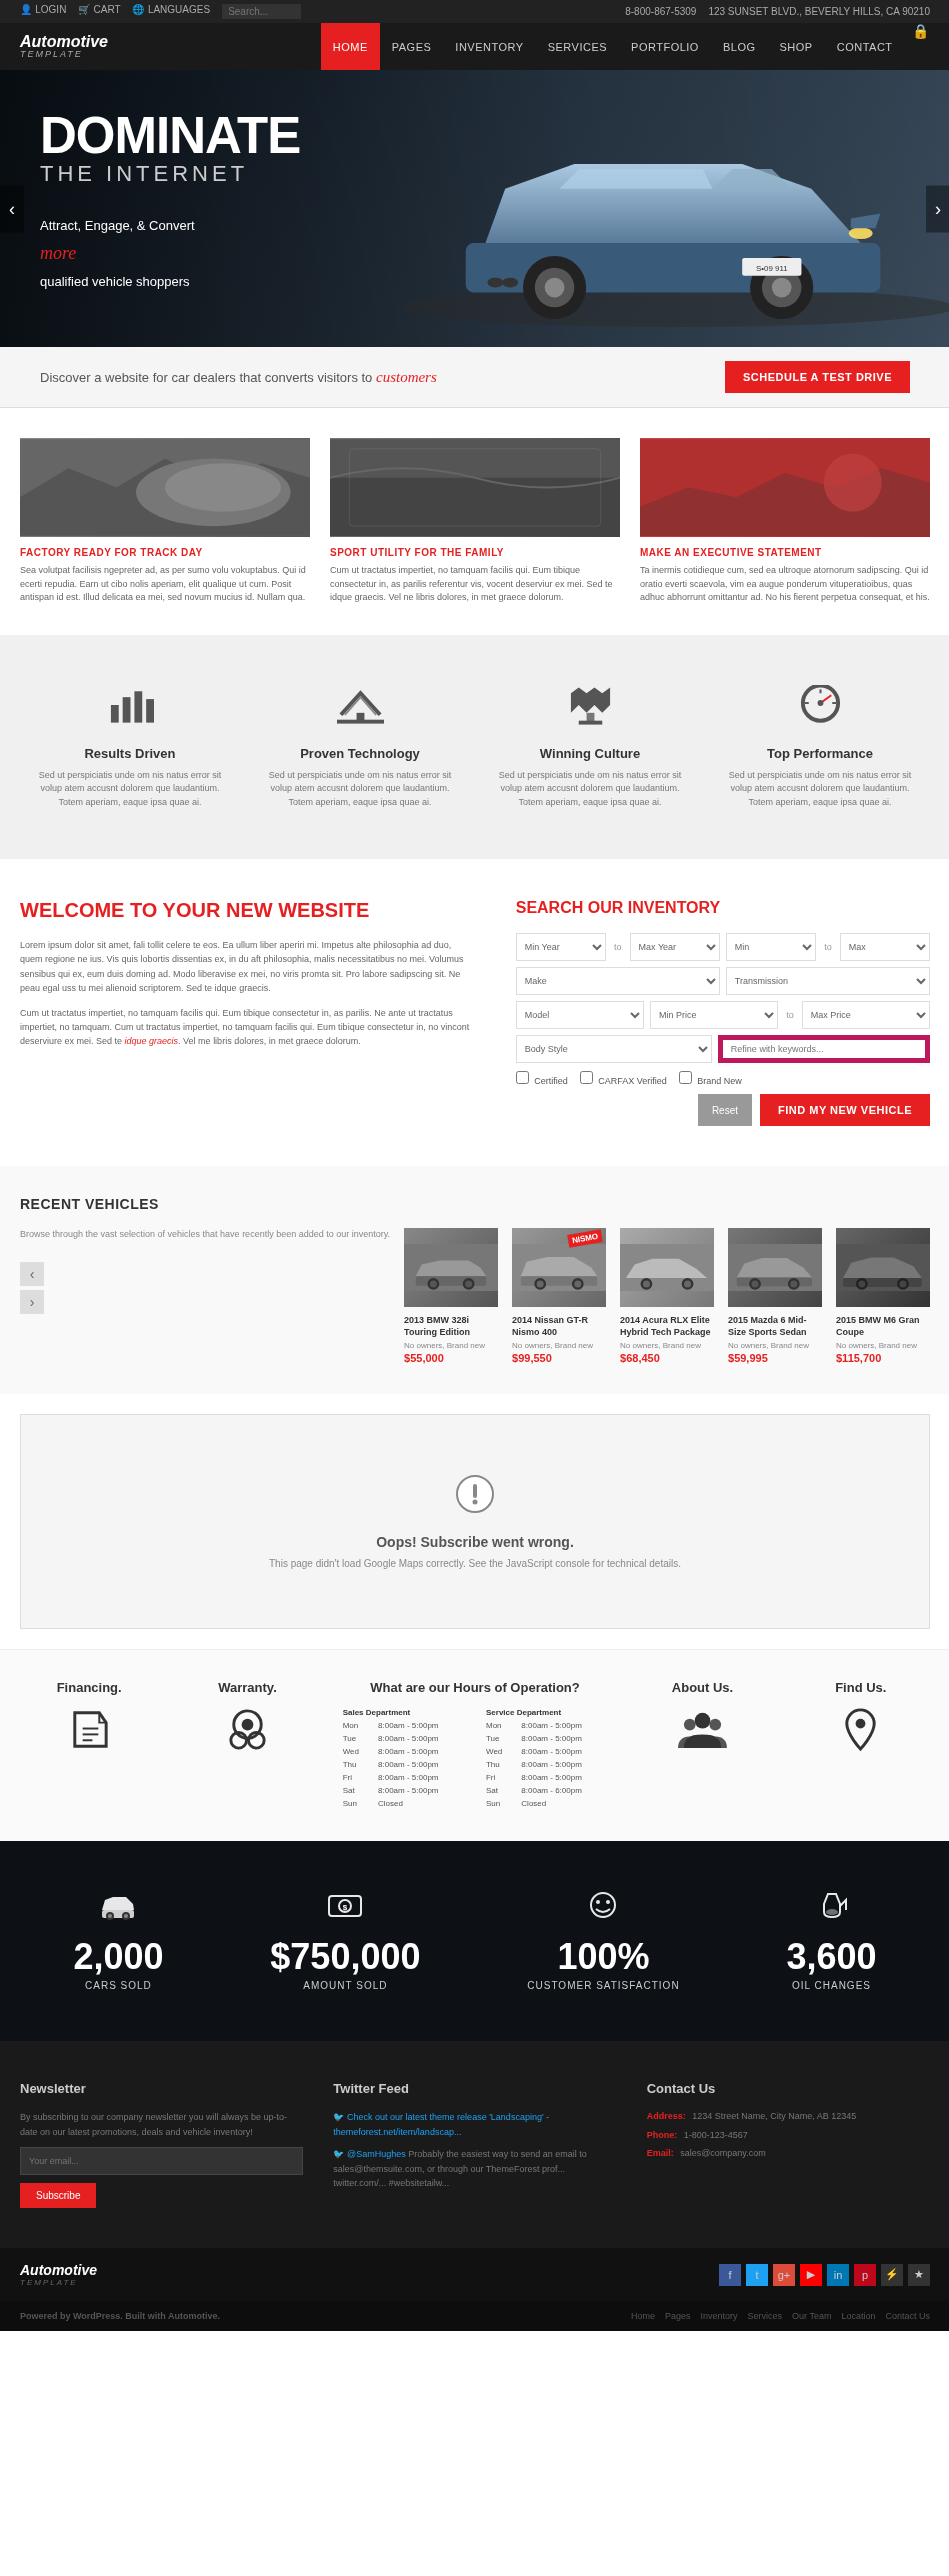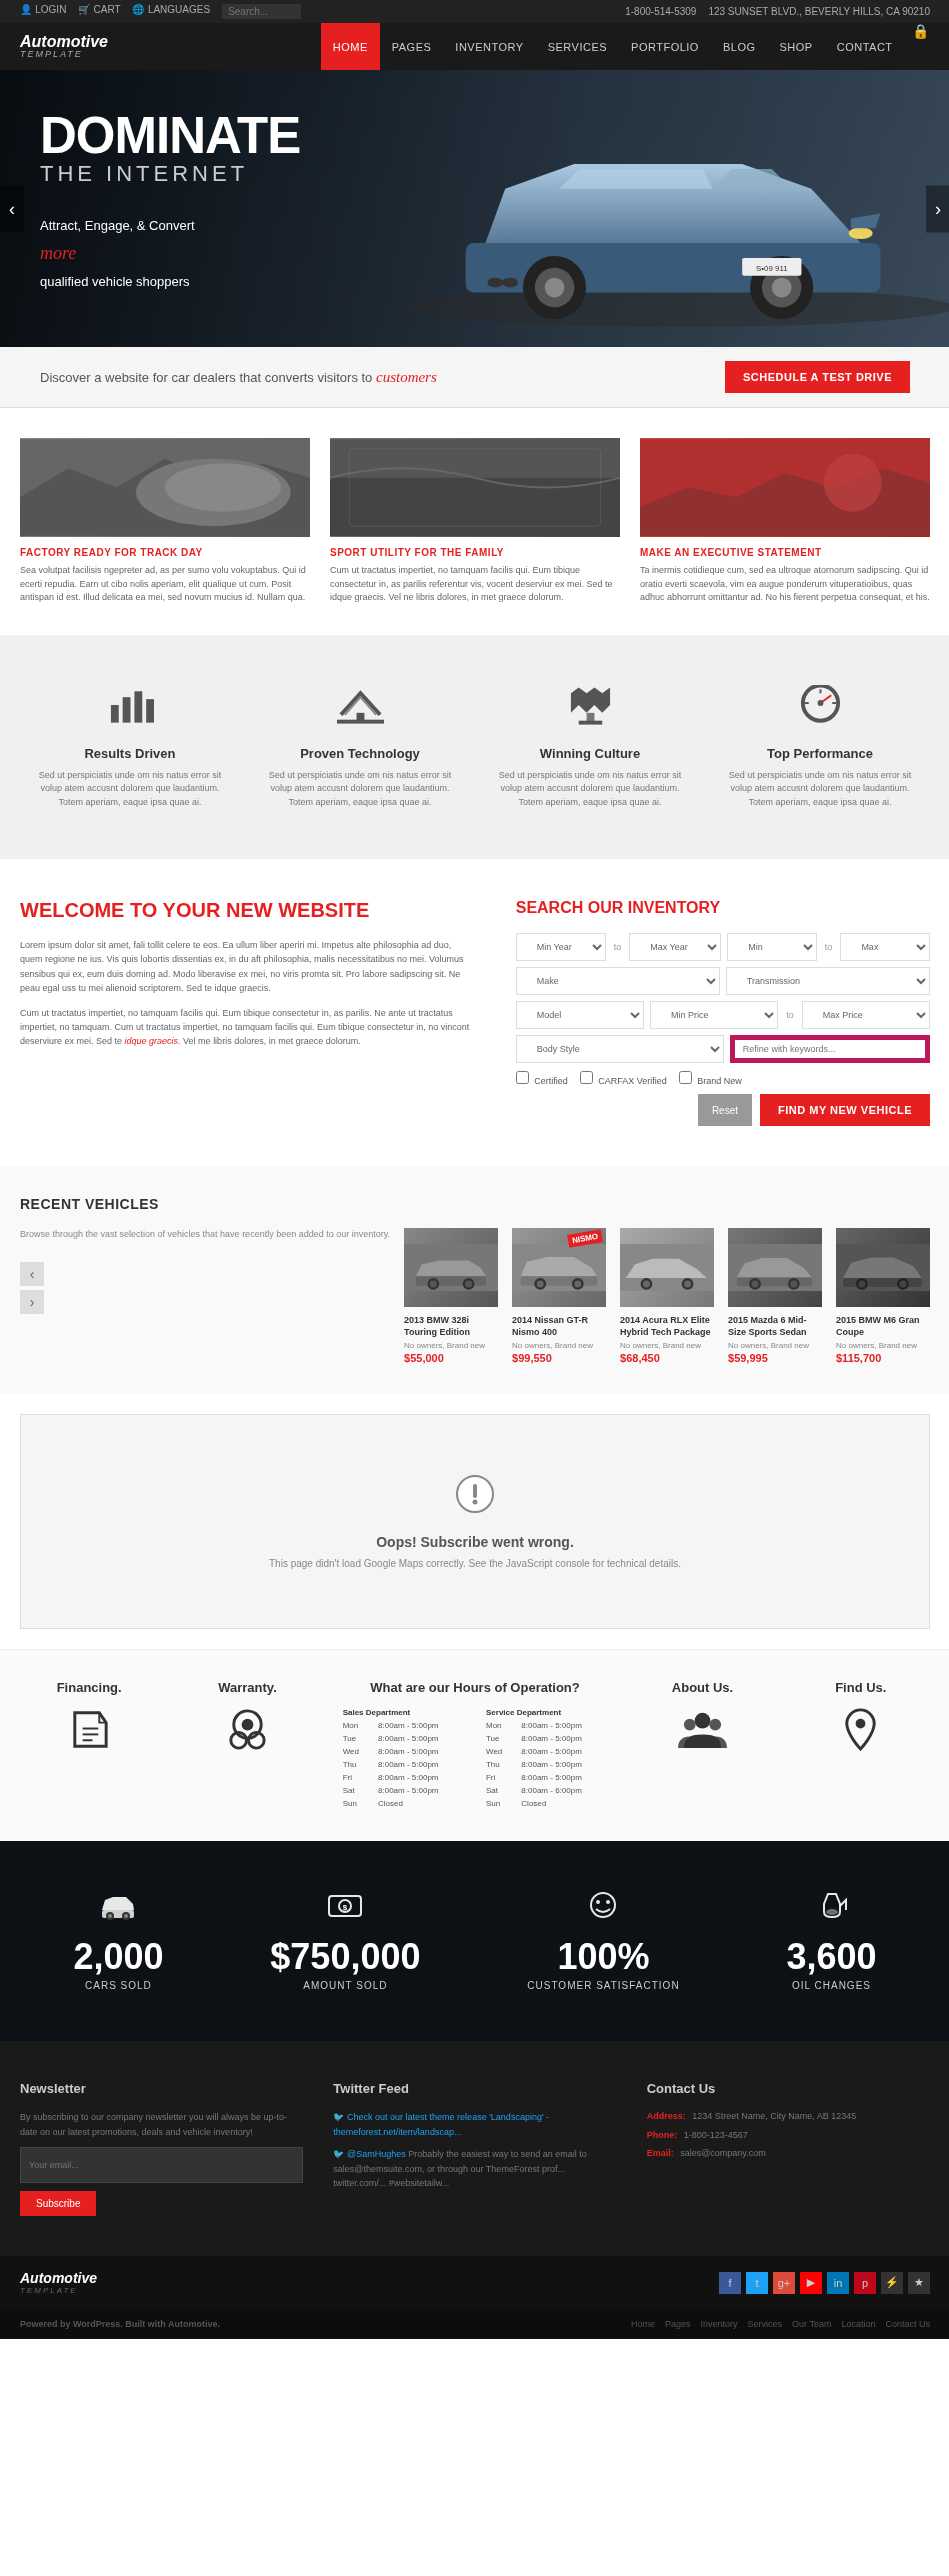--- a/index.html
+++ b/index.html
@@ -60,21 +60,21 @@
     .welcome-search { display: flex; padding: 40px 20px; gap: 40px; }
     .welcome { flex: 1.1; }
     .welcome h2 { font-size: 20px; font-weight: 300; text-transform: uppercase; margin-bottom: 16px; }
     .welcome h2 span { color: #e62020; font-weight: bold; }
     .welcome p { font-size: 9px; color: #666; line-height: 1.6; margin-bottom: 10px; }
     .welcome p em { color: #e62020; font-style: italic; }
     .search-inv { flex: 1; }
     .search-inv h2 { font-size: 16px; font-weight: 300; text-transform: uppercase; margin-bottom: 16px; }
     .search-inv h2 span { color: #e62020; font-weight: bold; }
     .search-row { display: flex; gap: 6px; margin-bottom: 6px; }
-    .search-select { flex: 1; height: 28px; border: 1px solid #ddd; background: white; font-size: 9px; padding: 0 16px; color: #666; }
+    .search-select { flex: 1; height: 28px; border: 1px solid #ddd; background: white; font-size: 9px; padding: 0 4px; color: #666; }
     .search-to { display: flex; align-items: center; font-size: 9px; color: #999; padding: 0 2px; }
     .search-checks { display: flex; gap: 12px; margin: 8px 0; font-size: 9px; color: #555; align-items: center; }
     .search-checks input { margin-right: 3px; }
     .search-btn-row { display: flex; justify-content: flex-end; gap: 8px; margin-top: 8px; }
     .btn-gray { background: #999; color: white; border: none; padding: 7px 14px; font-size: 10px; cursor: pointer; }
     .search-input { flex: 1; height: 28px; border: 5px solid #be185d; padding: 0 8px; font-size: 9px; }
     
     
     .recent-vehicles { background: #f9f9f9; padding: 30px 20px; }
     .recent-vehicles h2 { font-size: 14px; font-weight: bold; text-transform: uppercase; margin-bottom: 16px; letter-spacing: 0.5px; }
@@ -115,21 +115,21 @@
     .stat-icon { font-size: 32px; color: white; margin-bottom: 8px; display: block; }
     .stat-number { font-size: 36px; font-weight: bold; display: block; }
     .stat-label { font-size: 10px; color: #ccc; text-transform: uppercase; letter-spacing: 1px; }
     
     
     .footer-dark { background: #1a1a1a; color: #999; padding: 40px 20px; }
     .footer-cols { display: flex; gap: 30px; }
     .footer-col { flex: 1; }
     .footer-col h3 { color: #ccc; font-size: 13px; margin-bottom: 14px; }
     .footer-col p { font-size: 9px; line-height: 1.6; color: #777; }
-    .footer-input { width: 100%; height: 36px; background: #333; border: 1px solid #444; color: #ccc; padding: 0 8px; font-size: 9px; margin-top: 8px; margin-bottom: 8px; }
+    .footer-input { width: 100%; height: 28px; background: #333; border: 1px solid #444; color: #ccc; padding: 0 8px; font-size: 9px; margin-top: 8px; margin-bottom: 8px; }
     .btn-subscribe { background: #e62020; color: white; border: none; padding: 7px 16px; font-size: 10px; cursor: pointer; }
     .twitter-feed p { font-size: 9px; color: #777; line-height: 1.6; margin-bottom: 8px; }
     .twitter-feed p a { color: #1da1f2; text-decoration: none; }
     .contact-info p { font-size: 9px; color: #777; margin-bottom: 5px; line-height: 1.5; }
     .contact-info .label { color: #e62020; font-weight: bold; margin-right: 4px; }
     
     
     .footer-bottom { background: #111; display: flex; justify-content: space-between; align-items: center; padding: 14px 20px; }
     .footer-logo { color: white; font-style: italic; font-size: 14px; font-weight: bold; }
     .footer-logo span { display: block; font-size: 8px; font-weight: normal; color: #666; letter-spacing: 2px; }
@@ -155,21 +155,21 @@
 <body>
 
 <div class="top-bar">
   <div class="top-bar-left">
     <a href="#">👤 <span>LOGIN</span></a>
     <a href="#">🛒 <span>CART</span></a>
     <a href="#">🌐 <span>LANGUAGES</span></a>
     <input type="text" style="background: rgb(51, 51, 51); border: none; color: rgb(204, 204, 204); font-size: 10px; padding: 2px 6px; width: 79px;" placeholder="Search...">
   </div>
   <div class="top-bar-right">
-    <span>1-800-514-5309</span>
+    <span>8-800-867-5309</span>
     <span>123 SUNSET BLVD., BEVERLY HILLS, CA 90210</span>
   </div>
 </div>
 
 <nav class="nav">
   <div class="logo">
     <em>Automotive</em>
     <span>TEMPLATE</span>
   </div>
   <div class="nav-links">

